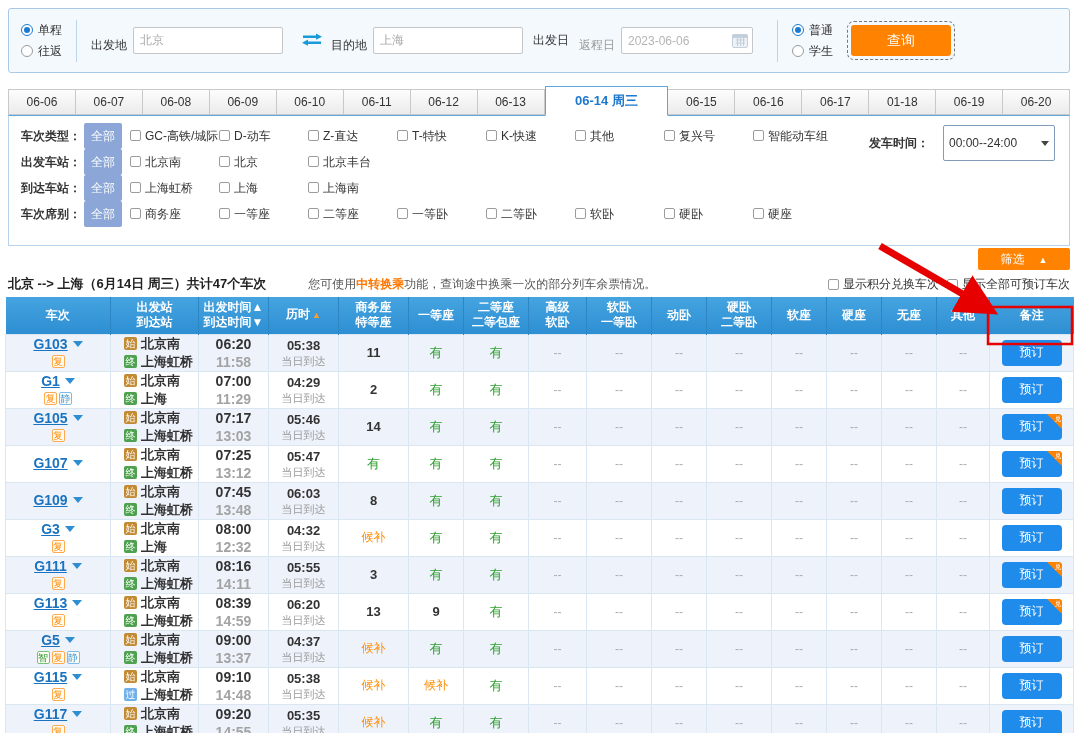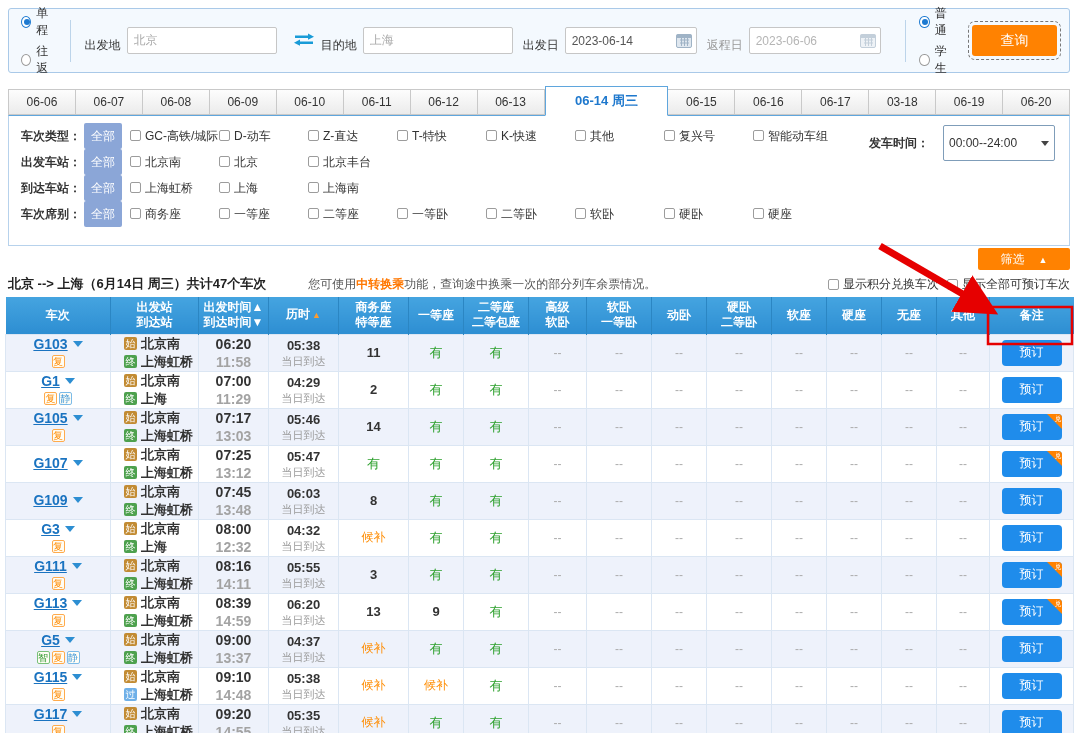--- a/index.html
+++ b/index.html
@@ -137,34 +137,20 @@
         <path d="M20 12 h-13 v-3 l-6 5 6 5 v-3 h13 z" fill="#189bd7" transform="translate(0,-4) scale(1,0.62) translate(0,8)"></path>
       </svg>
     </span>
     <div class="fld">
       <span class="fld-label">目的地</span>
       <input class="txt" value="上海" style="">
     </div>
 
     <div class="fld">
       <span class="fld-label">出发日</span>
-      <span class="date-wrap">
-        <input class="txt" value="2023-06-14" style="">
-        <span class="cal-icon">
-          <svg width="16" height="15" viewBox="0 0 16 15">
-            <rect x="0.5" y="1.5" width="15" height="13" rx="1.5" fill="#dfe7ef" stroke="#9fb3c6"></rect>
-            <rect x="0.5" y="1.5" width="15" height="3.5" fill="#9fb3c6"></rect>
-            <line x1="4" y1="7" x2="13" y2="7" stroke="#9fb3c6"></line>
-              <line x1="4" y1="10" x2="13" y2="10" stroke="#9fb3c6"></line>
-            <line x1="5.5" y1="5" x2="5.5" y2="13" stroke="#9fb3c6"></line>
-              <line x1="8.5" y1="5" x2="8.5" y2="13" stroke="#9fb3c6"></line>
-              <line x1="11.5" y1="5" x2="11.5" y2="13" stroke="#9fb3c6"></line>
-          </svg>
-        </span>
-      </span>
     </div>
 
     <div class="fld">
       <span class="fld-label dim">返程日</span>
       <span class="date-wrap dim">
         <input class="txt" value="2023-06-06" style="">
         <span class="cal-icon">
           <svg width="16" height="15" viewBox="0 0 16 15">
             <rect x="0.5" y="1.5" width="15" height="13" rx="1.5" fill="#eef2f6" stroke="#c3cfda"></rect>
             <rect x="0.5" y="1.5" width="15" height="3.5" fill="#c3cfda"></rect>
@@ -198,21 +184,21 @@
       <div class="tab">06-08</div>
       <div class="tab">06-09</div>
       <div class="tab">06-10</div>
       <div class="tab">06-11</div>
       <div class="tab">06-12</div>
       <div class="tab">06-13</div>
       <div class="tab sel">06-14 周三</div>
       <div class="tab">06-15</div>
       <div class="tab">06-16</div>
       <div class="tab">06-17</div>
-      <div class="tab">03-18</div>
+      <div class="tab">01-18</div>
       <div class="tab">06-19</div>
       <div class="tab">06-20</div>
     </div>
 
   <div class="filter-panel">
     <div>
         <div class="f-row"><span class="f-label">车次类型：</span><span class="all-badge">全部</span><label class="opt"><span class="cb"></span>GC-高铁/城际</label><label class="opt"><span class="cb"></span>D-动车</label><label class="opt"><span class="cb"></span>Z-直达</label><label class="opt"><span class="cb"></span>T-特快</label><label class="opt"><span class="cb"></span>K-快速</label><label class="opt"><span class="cb"></span>其他</label><label class="opt"><span class="cb"></span>复兴号</label><label class="opt"><span class="cb"></span>智能动车组</label></div>
         <div class="f-row"><span class="f-label">出发车站：</span><span class="all-badge">全部</span><label class="opt"><span class="cb"></span>北京南</label><label class="opt"><span class="cb"></span>北京</label><label class="opt"><span class="cb"></span>北京丰台</label></div>
         <div class="f-row"><span class="f-label">到达车站：</span><span class="all-badge">全部</span><label class="opt"><span class="cb"></span>上海虹桥</label><label class="opt"><span class="cb"></span>上海</label><label class="opt"><span class="cb"></span>上海南</label></div>
         <div class="f-row"><span class="f-label">车次席别：</span><span class="all-badge">全部</span><label class="opt"><span class="cb"></span>商务座</label><label class="opt"><span class="cb"></span>一等座</label><label class="opt"><span class="cb"></span>二等座</label><label class="opt"><span class="cb"></span>一等卧</label><label class="opt"><span class="cb"></span>二等卧</label><label class="opt"><span class="cb"></span>软卧</label><label class="opt"><span class="cb"></span>硬卧</label><label class="opt"><span class="cb"></span>硬座</label></div>

